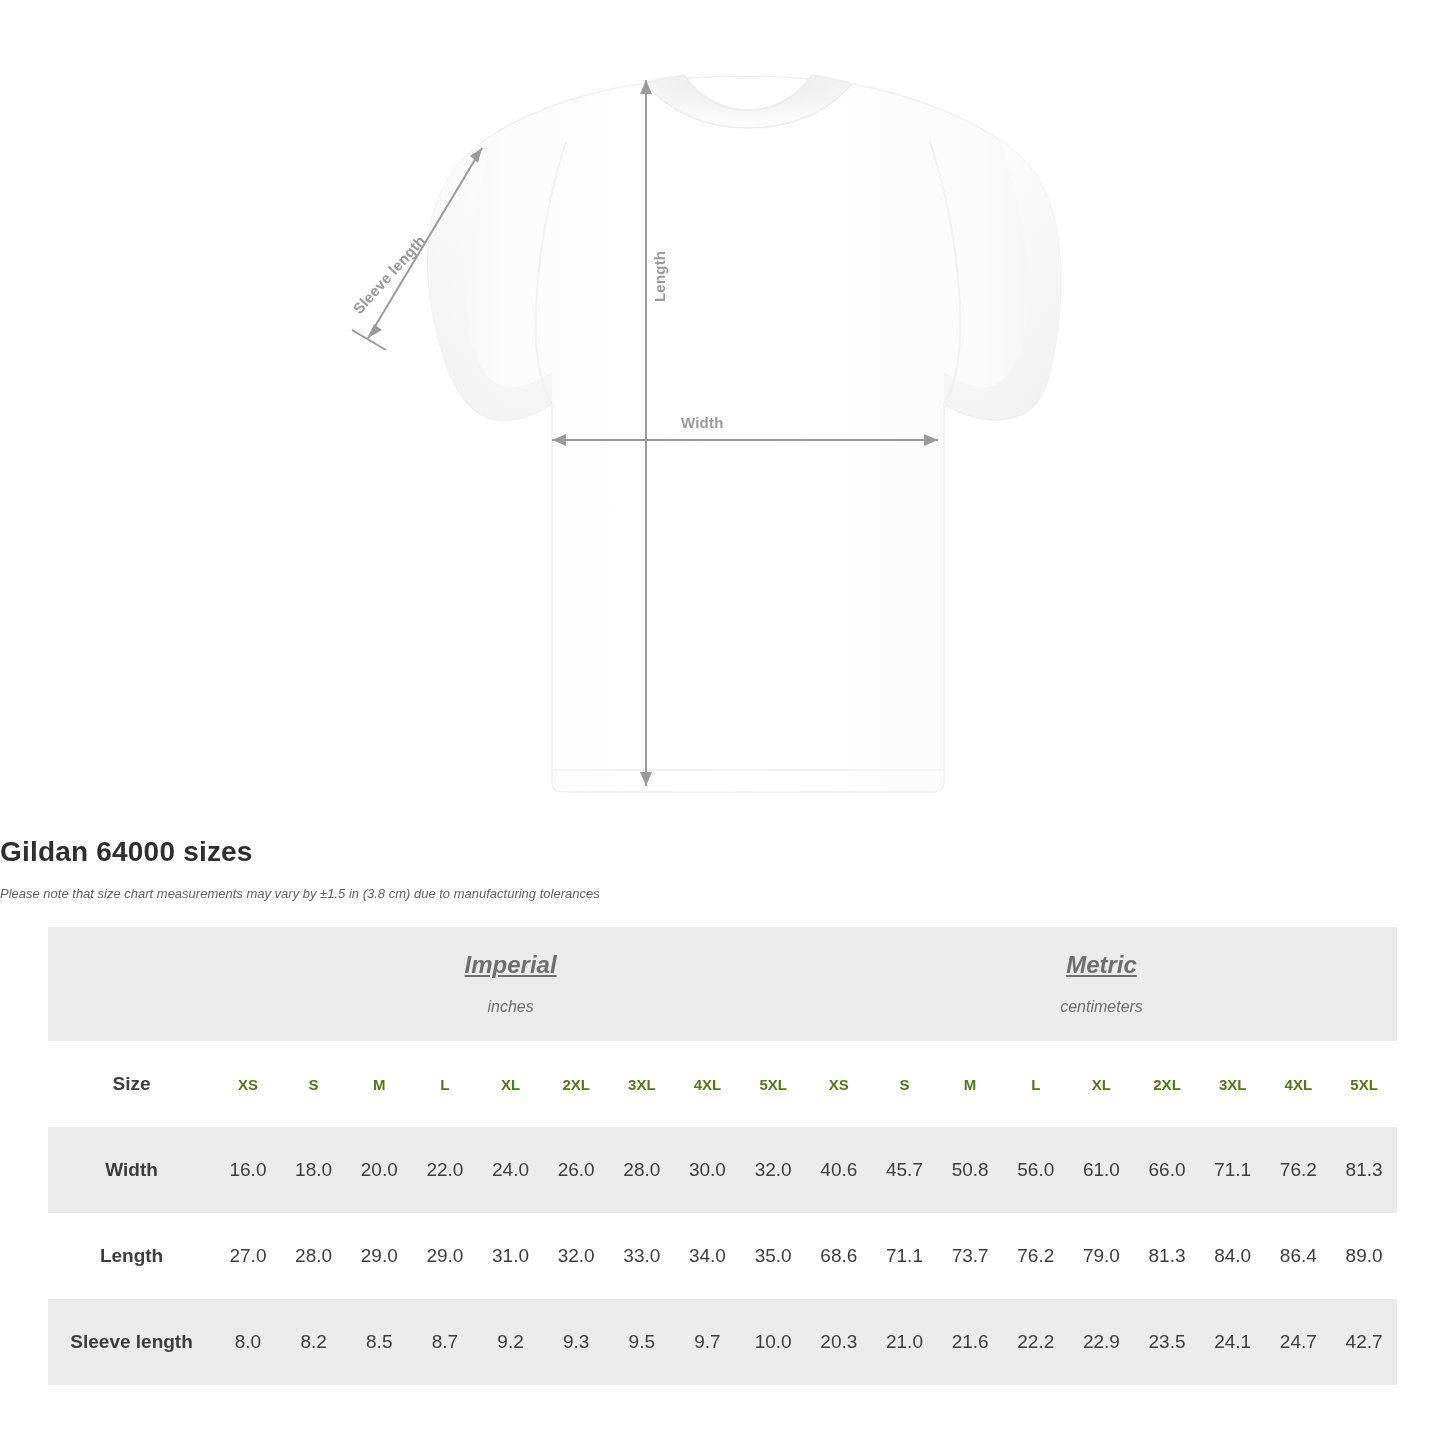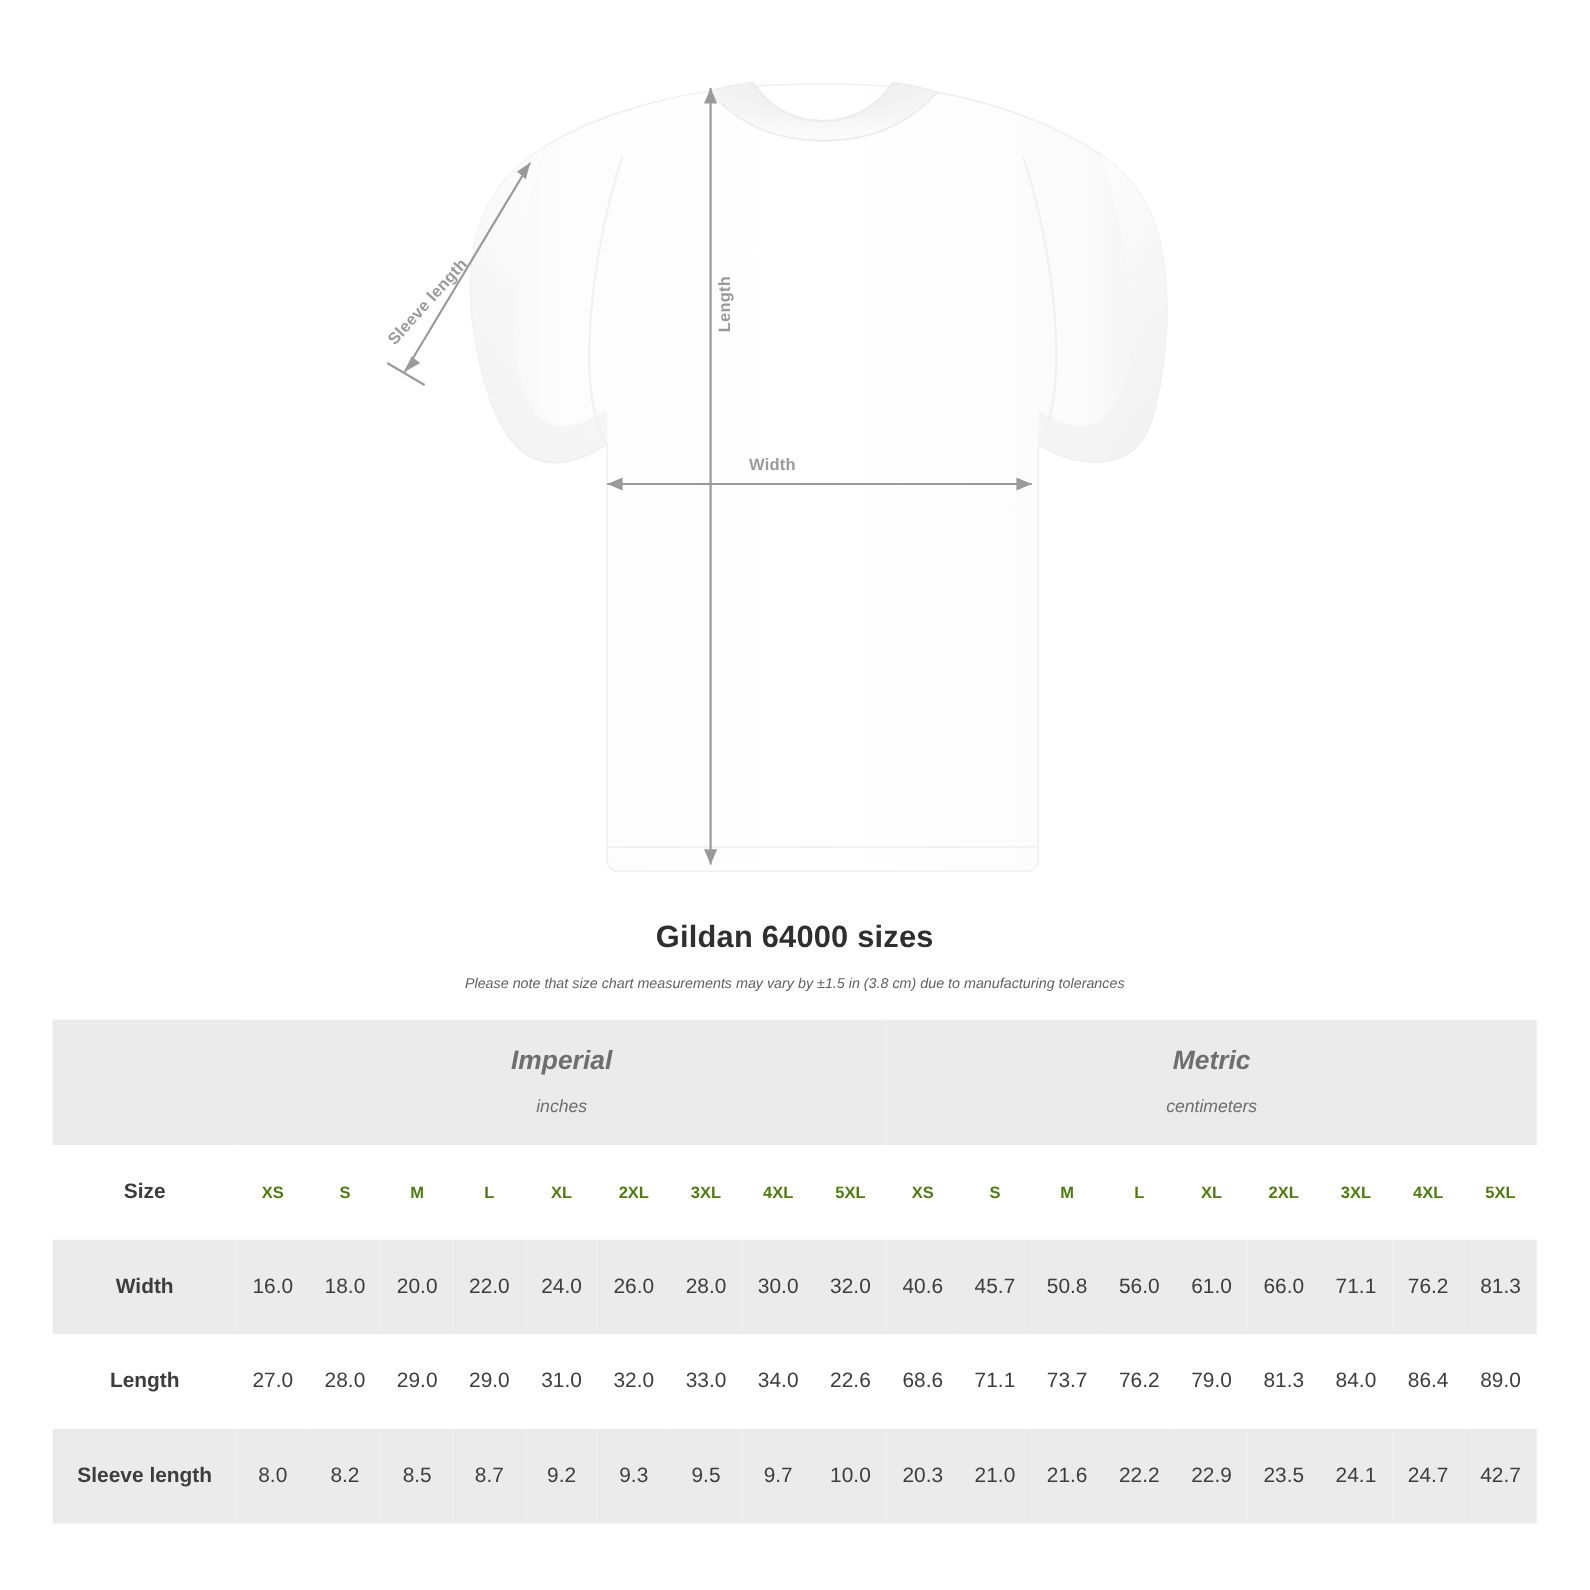--- a/index.html
+++ b/index.html
@@ -53,21 +53,20 @@
   }
   .dim-label.sleeve-lbl {
     left: 362px;
     top: 300px;
     transform: rotate(-48deg);
     transform-origin: left bottom;
   }
 
   
   .title-block {
-    text-align: center;
     margin-top: 6px;
   }
   .chart-title {
     font-size: 28px;
     font-weight: bold;
     color: #2f2f2f;
     margin: 0;
     letter-spacing: 0.2px;
   }
   .chart-note {
@@ -96,20 +95,21 @@
   .unit-head {
     background: #ebebeb;
     height: 114px;
   }
   .unit-head .unit-name {
     font-size: 24px;
     font-style: italic;
     font-weight: bold;
     color: #6e6e6e;
     line-height: 1.1;
+    text-decoration: underline;
   }
   .unit-head .unit-sub {
     font-size: 16px;
     font-style: italic;
     color: #6e6e6e;
     margin-top: 20px;
   }
   .unit-head .spacer-cell {
     background: #ebebeb;
   }
@@ -326,21 +326,21 @@
       <tr class="data-row plain">
         <td class="rowlabel">Length</td>
         <td>27.0</td>
         <td>28.0</td>
         <td>29.0</td>
         <td>29.0</td>
         <td>31.0</td>
         <td>32.0</td>
         <td>33.0</td>
         <td>34.0</td>
-        <td>22.6</td>
+        <td>35.0</td>
         <td>68.6</td>
         <td>71.1</td>
         <td>73.7</td>
         <td>76.2</td>
         <td>79.0</td>
         <td>81.3</td>
         <td>84.0</td>
         <td>86.4</td>
         <td>89.0</td>
       </tr>

